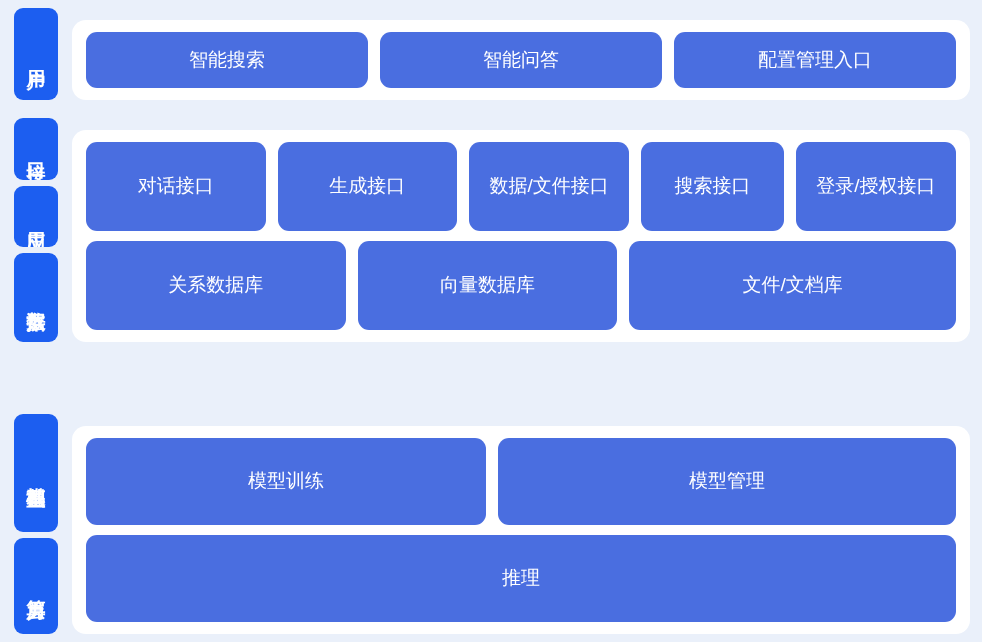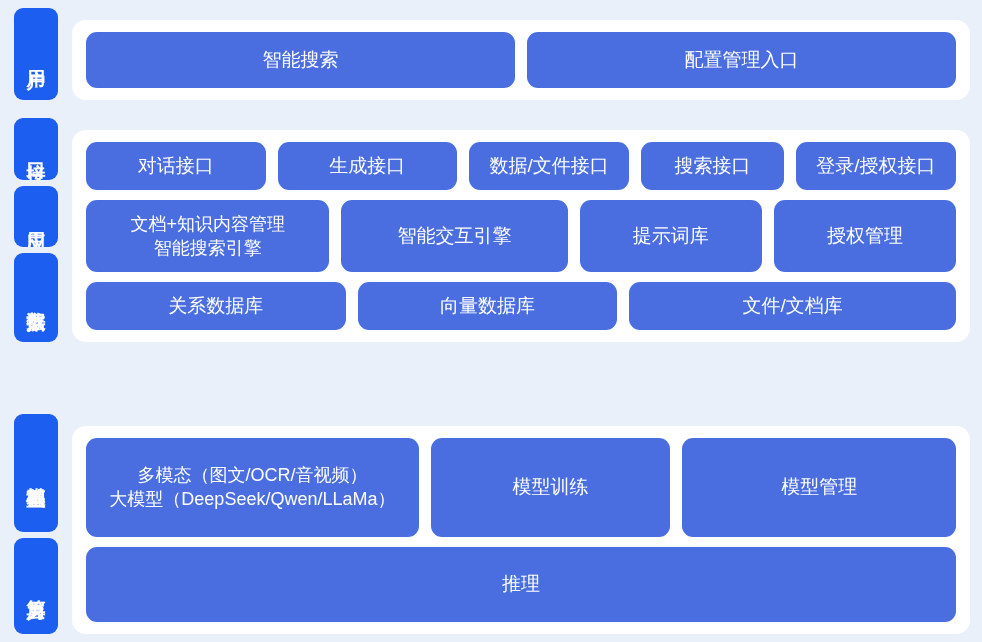--- a/index.html
+++ b/index.html
@@ -115,20 +115,21 @@
 
 <div id="arch">
 
   <div class="section" id="sec-user">
     <div class="label-col">
       <div class="vlabel">用户</div>
     </div>
     <div class="card">
       <div class="row">
         <div class="box" style="flex:1 1 0;">智能搜索</div>
+        <div class="box" style="flex:1 1 0;">智能问答</div>
         <div class="box" style="flex:1 1 0;">配置管理入口</div>
       </div>
     </div>
   </div>
 
   <div class="section" id="sec-platform">
     <div class="label-col">
       <div class="vlabel">接口</div>
       <div class="vlabel">应用</div>
       <div class="vlabel" style="flex:1.5 1 auto;">数据层</div>
@@ -136,47 +137,38 @@
     <div class="card">
 
       <div class="row">
         <div class="box" style="flex:1.13 1 0;">对话接口</div>
         <div class="box" style="flex:1.13 1 0;">生成接口</div>
         <div class="box" style="flex:1.0 1 0;">数据/文件接口</div>
         <div class="box" style="flex:0.88 1 0;">搜索接口</div>
         <div class="box" style="flex:1.0 1 0;">登录/授权接口</div>
       </div>
 
-      <div class="row">
-        <div class="box multiline" style="flex:1.36 1 0;">文档+知识内容管理
-智能搜索引擎</div>
-        <div class="box" style="flex:1.26 1 0;">智能交互引擎</div>
-        <div class="box" style="flex:1.0 1 0;">提示词库</div>
-        <div class="box" style="flex:1.0 1 0;">授权管理</div>
-      </div>
 
       <div class="row">
         <div class="box" style="flex:1.0 1 0;">关系数据库</div>
         <div class="box" style="flex:1.0 1 0;">向量数据库</div>
         <div class="box" style="flex:1.27 1 0;">文件/文档库</div>
       </div>
 
     </div>
   </div>
 
   <div class="section" id="sec-infra">
     <div class="label-col">
       <div class="vlabel" style="flex:1.25 1 auto;">基础模型</div>
       <div class="vlabel">算力层</div>
     </div>
     <div class="card">
 
       <div class="row">
-        <div class="box multiline" style="flex:1.41 1 0;">多模态（图文/OCR/音视频）
-大模型（DeepSeek/Qwen/LLaMa）</div>
         <div class="box" style="flex:1.0 1 0;">模型训练</div>
         <div class="box" style="flex:1.15 1 0;">模型管理</div>
       </div>
 
       <div class="row">
         <div class="box" style="flex:1.31 1 0;">推理</div>
       </div>
 
     </div>
   </div>

